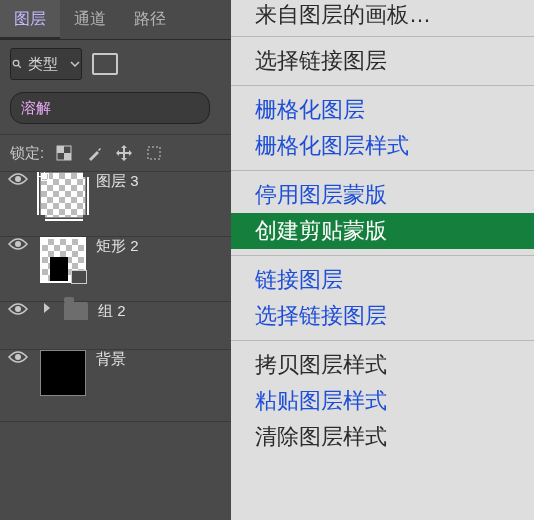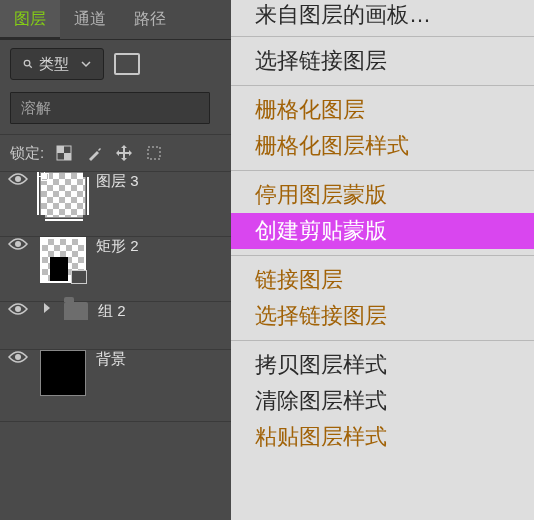--- a/index.html
+++ b/index.html
@@ -18,47 +18,47 @@
     display: flex;
     height: 40px;
     border-bottom: 1px solid #2b2b2b;
   }
   .tab {
     padding: 0 14px;
     display: flex; align-items: center;
     color: #b5b5b5;
     font-size: 16px;
   }
-  .tab.active { color: #84cc16; background: #565656; box-shadow: inset 0 -2px 0 #2b2b2b; }
+  .tab.active { color: #c4b5fd; background: #565656; box-shadow: inset 0 -2px 0 #2b2b2b; }
 
   .filter-row {
     display: flex; align-items: center;
     gap: 10px; padding: 8px 10px;
   }
   .type-dd {
     display: flex; align-items: center; gap: 6px;
     background: #3b3b3b; border: 1px solid #222;
-    border-radius: 3px; height: 32px; padding: 0 12px;
+    border-radius: 3px; height: 32px; padding: 0 1px;
     color: #d8d8d8;
   }
   .chev { width: 10px; height: 10px; }
   .filter-icon {
     width: 26px; height: 22px;
     border: 2px solid #c8c8c8; border-radius: 2px;
     position: relative;
   }
 
   .blend-row {
     padding: 4px 10px 10px;
   }
   .blend-dd {
     background: #3b3b3b; border: 1px solid #222;
-    border-radius: 1px; height: 32px;
+    border-radius: 13px; height: 32px;
     display: flex; align-items: center; padding: 0 10px;
-    color: #a3a3a3; width: 200px;
+    color: #f0abfc; width: 200px;
   }
 
   .lock-row {
     display: flex; align-items: center; gap: 10px;
     padding: 8px 10px;
     border-top: 1px solid #3a3a3a;
     border-bottom: 1px solid #3a3a3a;
     color: #c8c8c8;
   }
   .lock-icon { display:inline-flex; align-items:center; justify-content:center; width:20px; height:20px; }
@@ -112,22 +112,22 @@
     font-size: 22px;
     color: #2b2b2b;
   }
   .menu-item {
     height: 36px;
     display: flex; align-items: center;
     padding: 0 24px;
     white-space: nowrap;
   }
   .menu-item.cut { height: 30px; }
-  .menu-item.disabled { color: #a16207; }
-  .menu-item.selected { background: #d946ef; color: #fff; }
+  .menu-item.disabled { color: #1d4ed8; }
+  .menu-item.selected { background: #15803d; color: #fff; }
   .sep { height: 1px; background: #b8b8b8; margin: 6px 0; }
 
   svg { display:block; }
 </style>
 </head>
 <body>
 
 <div class="left">
   <div class="tabs">
     <div class="tab active">图层</div>
@@ -247,15 +247,15 @@
   <div class="menu-item disabled">栅格化图层</div>
   <div class="menu-item disabled">栅格化图层样式</div>
   <div class="sep"></div>
   <div class="menu-item disabled">停用图层蒙版</div>
   <div class="menu-item selected">创建剪贴蒙版</div>
   <div class="sep"></div>
   <div class="menu-item disabled">链接图层</div>
   <div class="menu-item disabled">选择链接图层</div>
   <div class="sep"></div>
   <div class="menu-item">拷贝图层样式</div>
+  <div class="menu-item disabled">粘贴图层样式</div>
   <div class="menu-item">清除图层样式</div>
-  <div class="menu-item disabled">粘贴图层样式</div>
 </div>
 
 </body></html>

